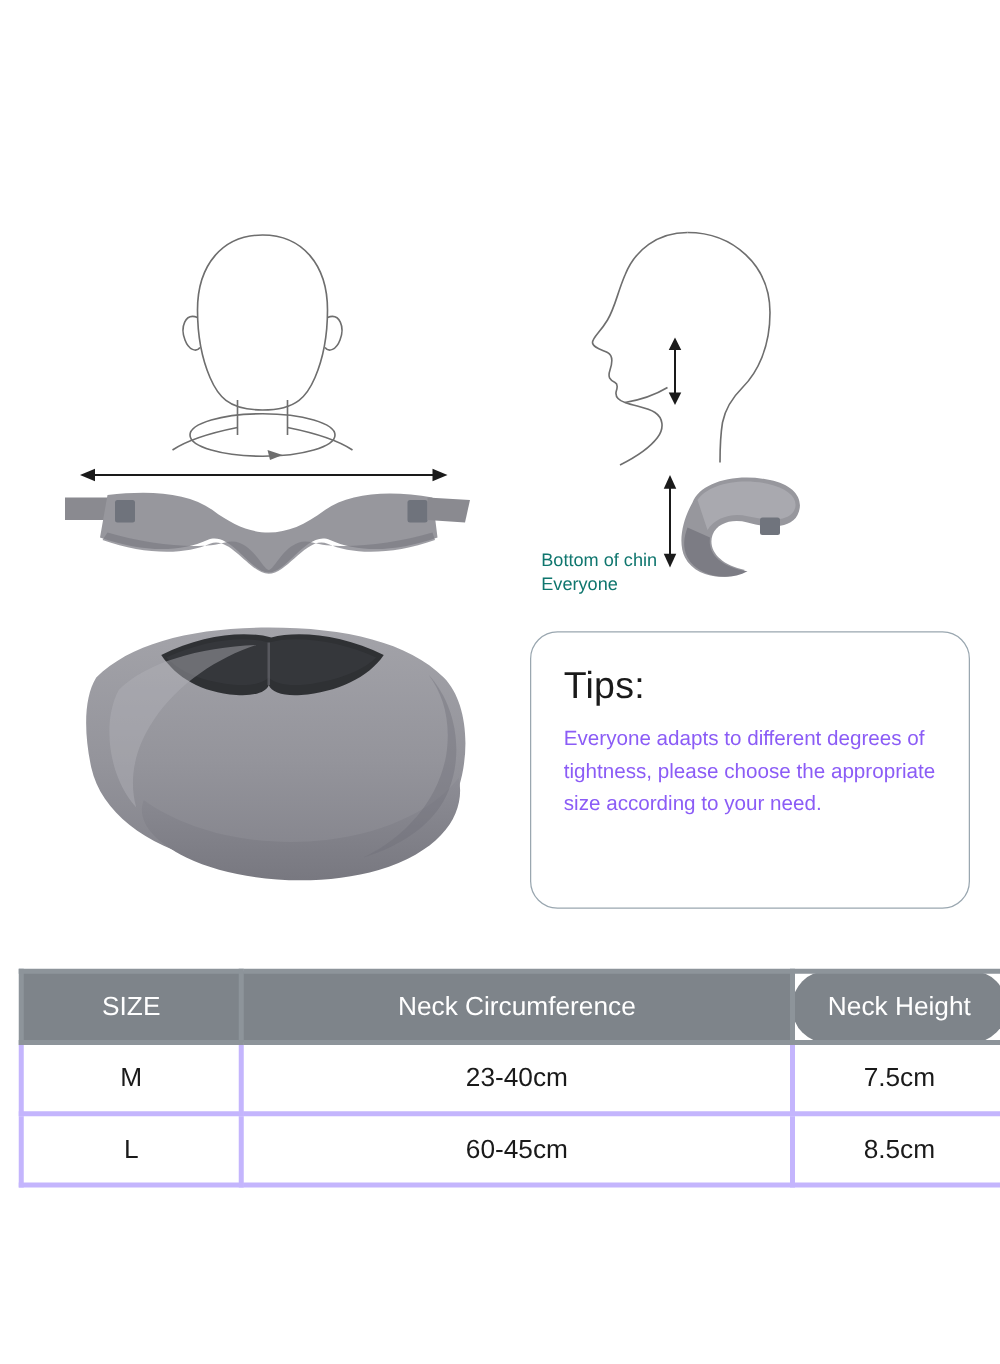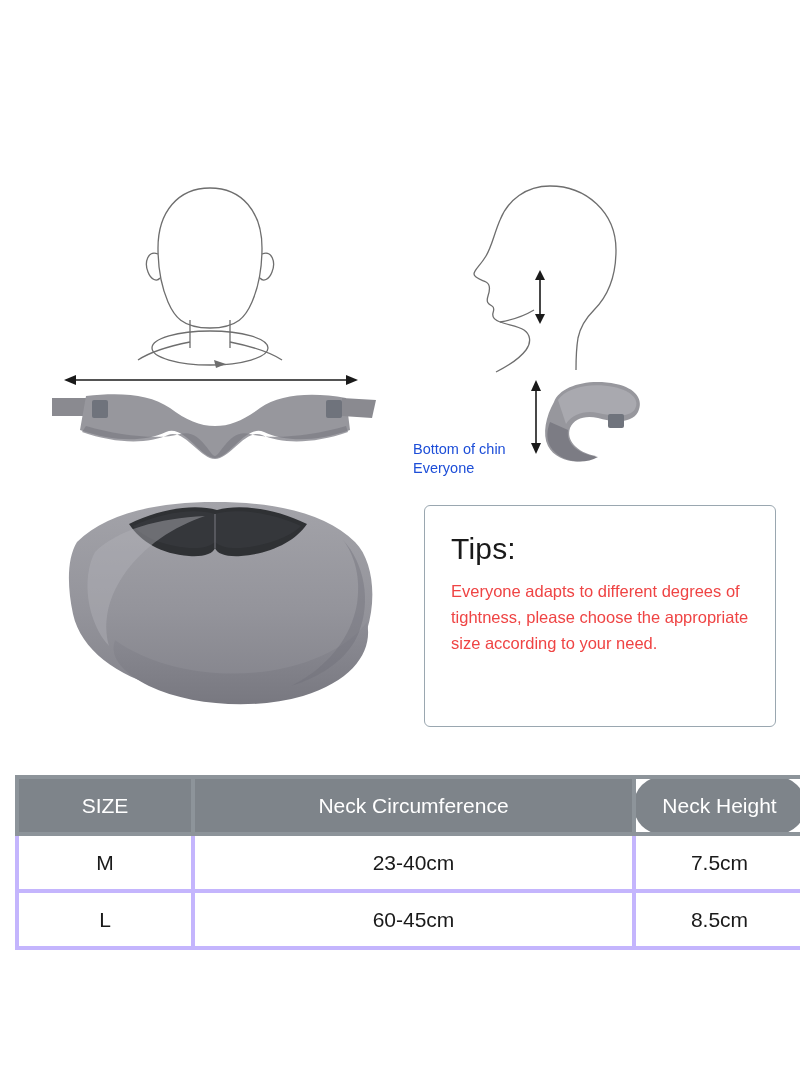--- a/index.html
+++ b/index.html
@@ -37,24 +37,24 @@
     top: 20px;
   }
   .svg-side {
     position: absolute;
     left: 400px;
     top: 20px;
   }
 
   .label-chin {
     position: absolute;
-    left: 413px;
+    left: 433px;
     top: 290px;
     font-size: 14.5px;
-    color: #1d4ed8;
+    color: #0f766e;
     line-height: 19px;
     white-space: nowrap;
   }
 
   
   .collar-flat {
     position: absolute;
     left: 50px;
     top: 370px;
   }
@@ -70,36 +70,36 @@
   }
 
   
   .tips-box {
     position: absolute;
     left: 424px;
     top: 505px;
     width: 352px;
     height: 222px;
     border: 1px solid #9aa7b0;
-    border-radius: 6px;
+    border-radius: 22px;
     box-sizing: border-box;
     background: #ffffff;
     padding: 26px 24px 0 26px;
   }
   .tips-title {
     font-size: 30px;
     color: #1a1a1a;
     margin: 0 0 12px 0;
     font-weight: normal;
     letter-spacing: 0.2px;
   }
   .tips-body {
     font-size: 16.5px;
     line-height: 26px;
-    color: #ef4444;
+    color: #8b5cf6;
     margin: 0;
   }
 
   
   .size-table {
     position: absolute;
     left: 15px;
     top: 775px;
     width: 770px;
     border-collapse: collapse;

